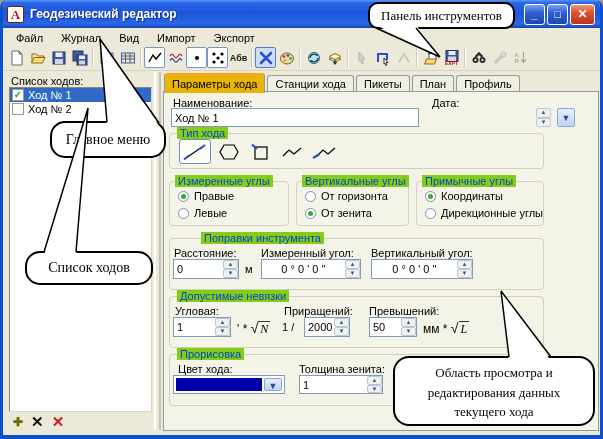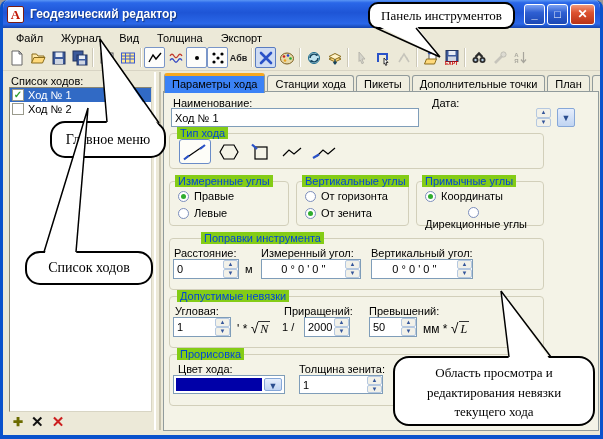--- a/index.html
+++ b/index.html
@@ -49,21 +49,21 @@
   .act.add{color:#6b6b00;font-size:12px;}
   .act.del{color:#111;font-size:15px;}
   .act.delr{color:#cc1f1f;font-size:15px;}
   
   .splitter{position:absolute;left:151px;top:72px;width:7px;height:358px;
     border-left:2px solid #fff;border-right:2px solid #c6c2ae;background:#ece9d8;}
   
   .tabstrip{position:absolute;left:161px;top:73px;height:19px;display:flex;align-items:flex-end;}
   .tab{height:17px;padding:2px 7px 0 7px;margin-right:2px;background:#f0eee0;
     border:1px solid #919b9c;border-bottom:none;border-radius:3px 3px 0 0;white-space:nowrap;}
-  .tab.activeT{height:20px;background:#3b82f6;border-top:3px solid #f6a821;position:relative;z-index:5;margin-bottom:-1px;}
+  .tab.activeT{height:20px;background:#eab308;border-top:3px solid #f6a821;position:relative;z-index:5;margin-bottom:-1px;}
   .tabpanel{position:absolute;left:160px;top:91px;width:436px;height:340px;background:#f4f3e7;border:1px solid #919b9c;}
   
   .lbl{position:absolute;white-space:nowrap;}
   .ibox{position:absolute;background:#fff;border:1px solid #7f9db9;display:flex;align-items:center;padding-left:3px;}
   .ctr{justify-content:center;padding-left:0;}
   .group{position:absolute;border:1px solid #d2cfba;border-radius:4px;}
   .gcap{position:absolute;color:#0046d5;background:#84cc16;padding:0 3px;white-space:nowrap;}
   .rad{width:11px;height:11px;border-radius:50%;border:1px solid #7c8ebc;background:#fff;margin-right:5px;flex:none;}
   .rad.on::after{content:'';display:block;width:5px;height:5px;margin:2px;border-radius:50%;background:#2fae2f;}
   .radrow{position:absolute;display:flex;align-items:center;}
@@ -92,21 +92,21 @@
       <div class="wbtn">_</div>
       <div class="wbtn">□</div>
       <div class="wbtn close">✕</div>
     </div>
   </div>
 
   <div class="menubar">
     <div class="mitem">Файл</div>
     <div class="mitem">Журнал</div>
     <div class="mitem">Вид</div>
-    <div class="mitem">Толщина</div>
+    <div class="mitem">Импорт</div>
     <div class="mitem">Экспорт</div>
   </div>
 
   <div class="toolbar">
     <div class="tbtn">
       <svg width="16" height="16">
           <path d="M3,1 h7 l3,3 v11 h-10 z" fill="#fff" stroke="#666"></path>
           <path d="M10,1 l3,3 h-3 z" fill="#cfd8e8" stroke="#666"></path>
         </svg>
     </div>
@@ -287,21 +287,20 @@
     <span class="act del">✕</span>
     <span class="act delr">✕</span>
   </div>
 
   <div class="splitter"></div>
 
   <div class="tabstrip">
     <div class="tab activeT">Параметры хода</div>
     <div class="tab">Станции хода</div>
     <div class="tab">Пикеты</div>
-    <div class="tab">Дополнительные точки</div>
     <div class="tab">План</div>
     <div class="tab">Профиль</div>
   </div>
   <div class="tabpanel"></div>
 
   <div class="lbl" style="left:170px;top:97px;">Наименование:</div>
   <div class="ibox" style="left:168px;top:108px;width:248px;height:19px;">
     <span>Ход № 1</span>
   </div>
   <div class="lbl" style="left:429px;top:97px;">Дата:</div>
@@ -363,21 +362,21 @@
     <span class="rad on"></span>
     <span>От зенита</span>
   </div>
 
   <div class="group" style="left:413px;top:181px;width:128px;height:45px;"></div>
   <div class="gcap" style="left:419px;top:175px;">Примычные углы</div>
   <div class="radrow" style="left:422px;top:190px;">
     <span class="rad on"></span>
     <span>Координаты</span>
   </div>
-  <div class="radrow" style="left:422px;top:207px;flex-direction:column;">
+  <div class="radrow" style="left:422px;top:207px;">
     <span class="rad"></span>
     <span>Дирекционные углы</span>
   </div>
 
   <div class="group" style="left:166px;top:238px;width:375px;height:52px;"></div>
   <div class="gcap" style="left:174px;top:232px;margin-left:24px;">Поправки инструмента</div>
   <div class="lbl" style="left:171px;top:247px;">Расстояние:</div>
   <div class="ibox" style="left:170px;top:259px;width:66px;height:20px;">
     <span>0</span>
     <span class="spin">
@@ -453,21 +452,21 @@
         <span class="sp">▲</span>
         <span class="sp">▼</span>
       </span>
   </div>
 
   <div class="bubble" style="left:365px;top:2px;width:147px;height:27px;line-height:24px;border-radius:10px;font-size:13px;">Панель инструментов</div>
   <div class="bubble" style="left:47px;top:121px;width:116px;height:37px;line-height:33px;border-radius:15px;font-size:14px;">Главное меню</div>
   <div class="bubble" style="left:22px;top:251px;width:128px;height:34px;line-height:30px;border-radius:15px;font-size:14px;">Список ходов</div>
   <div class="bubble" style="left:390px;top:356px;width:202px;height:70px;border-radius:16px;font-size:13px;line-height:1.5;padding-top:5px;">
     <div>Область просмотра и</div>
-    <div>редактирования невязки</div>
+    <div>редактирования данных</div>
     <div>текущего хода</div>
   </div>
 
   <svg class="overlaysvg" width="603" height="439">
     <polygon points="373,25 413,25 437,57" fill="#fff"></polygon>
     <path d="M373,28 L437,57 M413,28 L437,57" stroke="#000" stroke-width="1.5" fill="none"></path>
     <polygon points="104,126 156,126 97,39" fill="#fff"></polygon>
     <path d="M104,122 L97,39 M156,123 L97,39" stroke="#000" stroke-width="1.5" fill="none"></path>
     <polygon points="41,256 73,256 85,108" fill="#fff"></polygon>
     <path d="M41,252 L85,108 M73,252 L85,108" stroke="#000" stroke-width="1.5" fill="none"></path>

